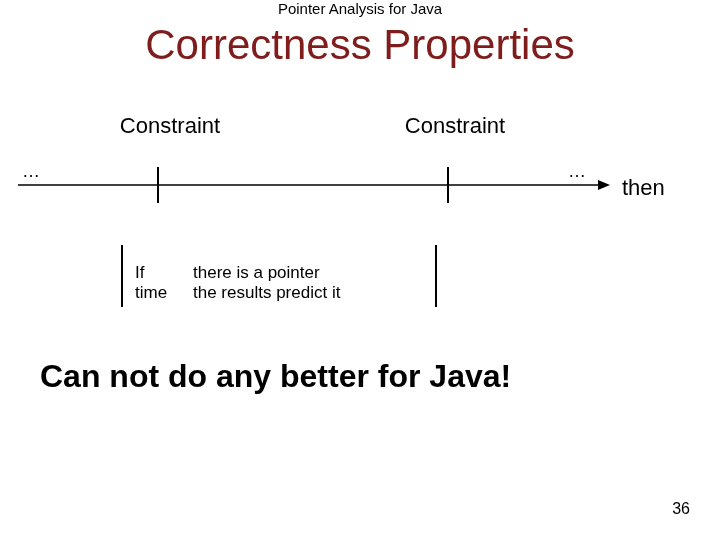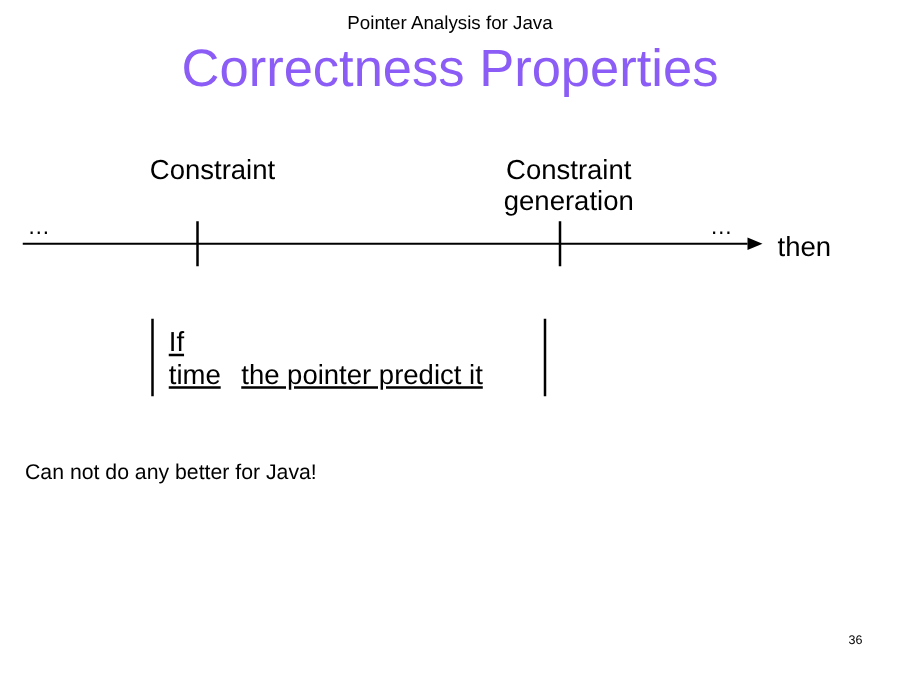--- a/index.html
+++ b/index.html
@@ -11,30 +11,30 @@
       width: 720px;
       height: 540px;
       background: #ffffff;
       font-family: Arial, Helvetica, sans-serif;
       position: relative;
       overflow: hidden;
     }
     .header-small {
       text-align: center;
       font-size: 15px;
-      padding-top: 10px;
+      padding-top: 0;
       color: #000;
     }
     .title {
       text-align: center;
       font-size: 42px;
       font-weight: normal;
       margin-top: 4px;
       letter-spacing: 0px;
-      color: #8b5cf6;
+      color: #7f1d1d;
     }
     .timeline-area {
       position: relative;
       margin-top: 44px;
       height: 110px;
     }
     .label-propagation {
       position: absolute;
       left: 95px;
       top: 0;
@@ -81,79 +81,78 @@
       height: 80px;
     }
     .if-then-svg {
       position: absolute;
       left: 120px;
       top: 0;
     }
     .if-then-text {
       position: absolute;
       left: 135px;
-      top: 8px;
-      font-size: 22px;
-      text-decoration: underline;
+      top: 20px;
+      font-size: 17px;
     }
     .if-then-row {
       display: flex;
     }
     .if-then-kw {
       width: 58px;
     }
     .bottom-statement {
       margin-top: 35px;
-      margin-left: 20px;
-      font-size: 17px;
-      font-weight: normal;
+      margin-left: 40px;
+      font-size: 32px;
+      font-weight: bold;
     }
     .page-number {
       position: absolute;
       right: 30px;
       bottom: 22px;
-      font-size: 10px;
+      font-size: 16px;
     }
   </style>
 </head>
 <body>
 
 <div class="header-small">Pointer Analysis for Java</div>
 <div class="title">Correctness Properties</div>
 
 <div class="timeline-area">
   <div class="label-propagation">
     <span>Constraint</span><br>
   </div>
   <div class="label-generation">
     <span>Constraint</span><br>
-    <span>generation</span>
   </div>
   <div class="ellipsis-left">…</div>
   <div class="ellipsis-right">…</div>
   <div class="time-label">then</div>
   <svg class="timeline-svg" width="600" height="50">
     <line x1="0" y1="24" x2="580" y2="24" stroke="#000000" stroke-width="1.5"></line>
     <polygon points="580,19 592,24 580,29" fill="#000000"></polygon>
     <line x1="140" y1="6" x2="140" y2="42" stroke="#000000" stroke-width="2"></line>
     <line x1="430" y1="6" x2="430" y2="42" stroke="#000000" stroke-width="2"></line>
   </svg>
 </div>
 
 <div class="if-then-area">
   <svg class="if-then-svg" width="330" height="66">
     <line x1="2" y1="2" x2="2" y2="64" stroke="#000000" stroke-width="2"></line>
     <line x1="316" y1="2" x2="316" y2="64" stroke="#000000" stroke-width="2"></line>
   </svg>
   <div class="if-then-text">
     <div class="if-then-row">
       <span class="if-then-kw">If</span>
+      <span>there is a pointer</span>
     </div>
     <div class="if-then-row">
       <span class="if-then-kw">time</span>
-      <span>the pointer predict it</span>
+      <span>the results predict it</span>
     </div>
   </div>
 </div>
 
 <div class="bottom-statement">Can not do any better for Java!</div>
 
 <div class="page-number">36</div>
 
 </body></html>

